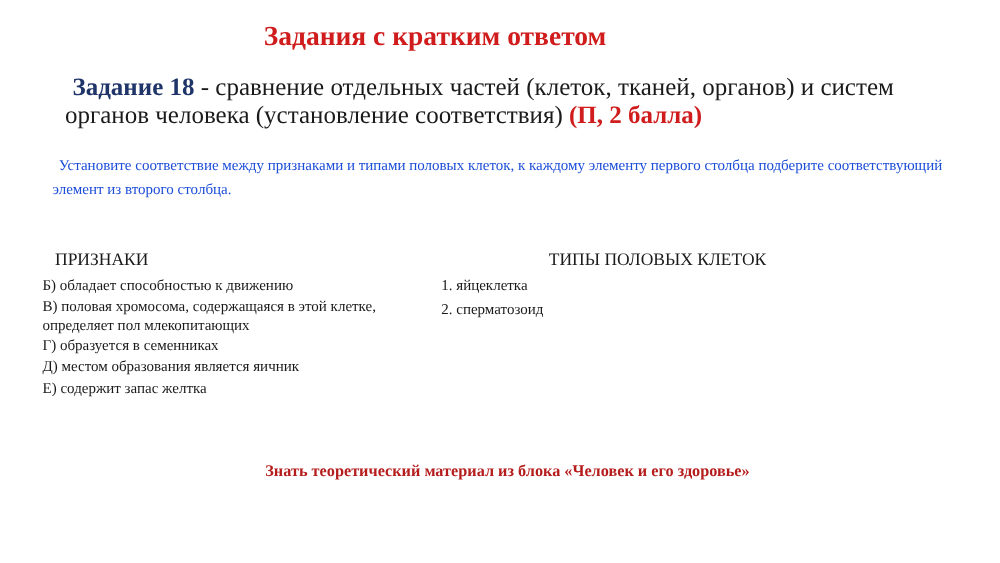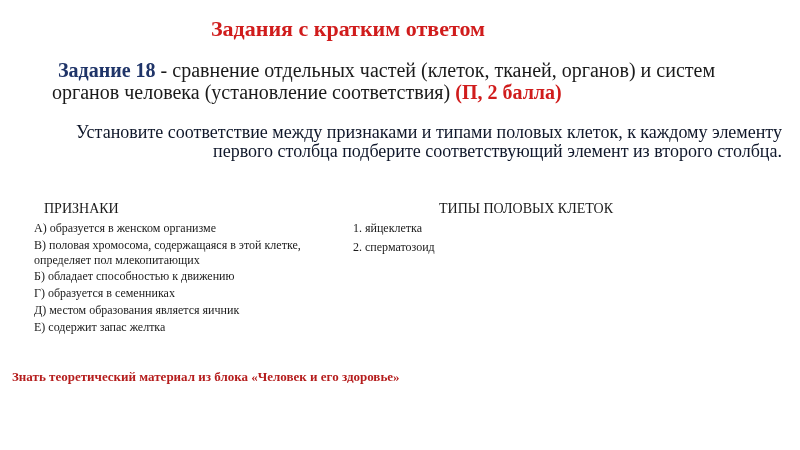--- a/index.html
+++ b/index.html
@@ -46,24 +46,23 @@
     }
     .task-line .indent {
       display: inline-block;
       width: 6px;
     }
     .instruction {
       position: absolute;
       left: 42px;
       top: 123px;
       width: 740px;
-      font-size: 18px;
+      font-size: 12px;
       line-height: 19px;
-      color: #0f172a;
-      text-align: right;
+      color: #1d4ed8;
     }
     .instruction .indent {
       display: inline-block;
       width: 5px;
     }
     .col-left {
       position: absolute;
       left: 34px;
       top: 200px;
       width: 270px;
@@ -95,41 +94,41 @@
       margin-bottom: 1px;
     }
     .col-right .list-item {
       margin-bottom: 4px;
     }
     .footer-note {
       position: absolute;
       left: 0;
       width: 800px;
       top: 369px;
+      text-align: center;
       font-size: 13px;
       font-weight: bold;
       color: #b51d1d;
       padding-left: 12px;
       box-sizing: border-box;
     }
   </style>
 </head>
 <body>
 
 <div class="title">Задания с кратким ответом</div>
 
 <div class="task-line"><span class="indent"></span><span class="task-no">Задание 18</span><span> - </span><span>сравнение отдельных частей (клеток, тканей, органов) и систем органов человека (установление соответствия)</span> <span class="task-points">(П, 2 балла)</span></div>
 
 <div class="instruction"><span class="indent"></span><span>Установите соответствие между признаками и типами половых клеток, к каждому элементу первого столбца подберите соответствующий элемент из второго столбца.</span></div>
 
 <div class="col-left">
   <div class="col-heading">ПРИЗНАКИ</div>
-  <div class="list-item">А) образуется в женском организме</div>
+  <div class="list-item">Б) обладает способностью к движению</div>
   <div class="list-item multi">В) половая хромосома, содержащаяся в этой клетке, определяет пол млекопитающих</div>
-  <div class="list-item">Б) обладает способностью к движению</div>
   <div class="list-item">Г) образуется в семенниках</div>
   <div class="list-item">Д) местом образования является яичник</div>
   <div class="list-item">Е) содержит запас желтка</div>
 </div>
 
 <div class="col-right">
   <div class="col-heading">ТИПЫ ПОЛОВЫХ КЛЕТОК</div>
   <div class="list-item">1. яйцеклетка</div>
   <div class="list-item">2. сперматозоид</div>
 </div>

